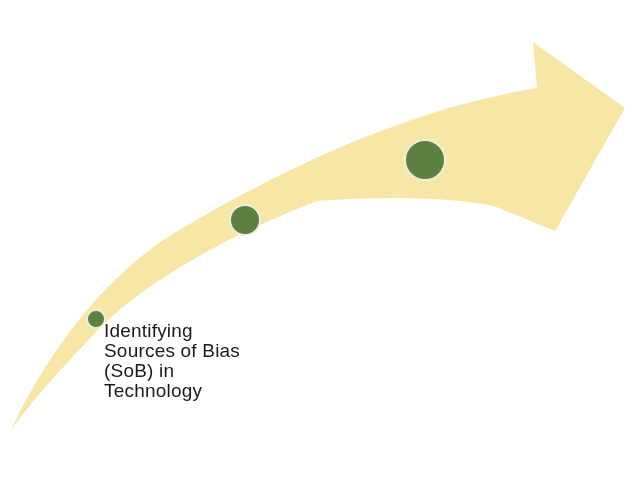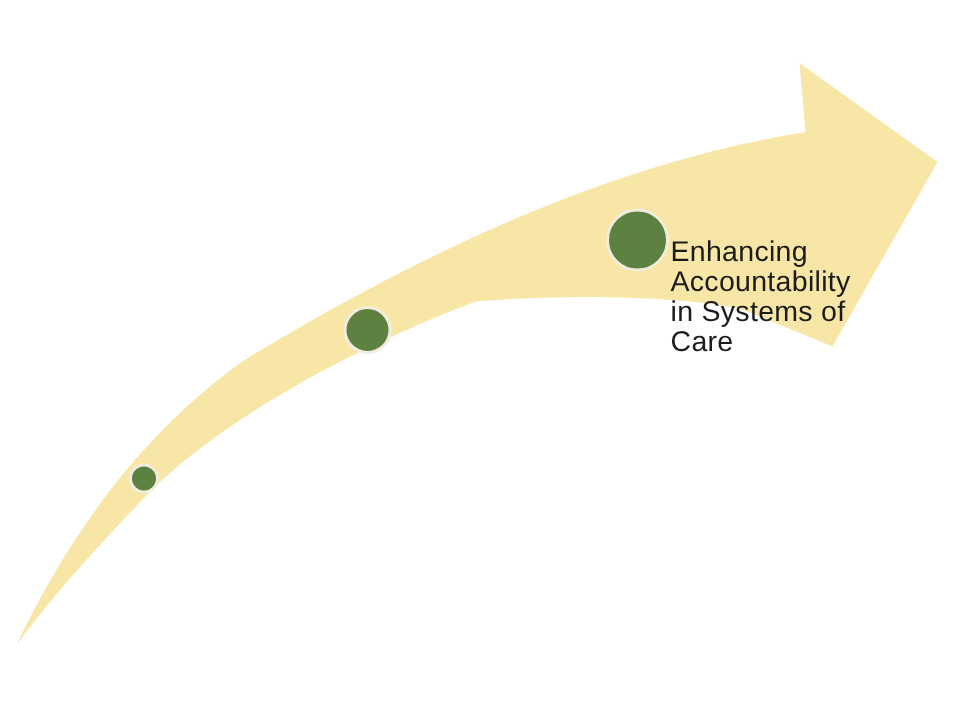--- a/index.html
+++ b/index.html
@@ -64,18 +64,18 @@
          C 450 197 380 196 317 201
          C 240 230 145 280 96 332
          C 58 372 33 400 11 430
          Z"></path>
   </svg>
 
   <div class="milestone-dot dot-1"></div>
   <div class="milestone-dot dot-2"></div>
   <div class="milestone-dot dot-3"></div>
 
-  <div class="step-label label-3">Enhancing
-Accountability
-in Systems of
-Care</div>
+  <div class="step-label label-1">Identifying
+Sources of Bias
+(SoB) in
+Technology</div>
 
 </div>
 
 </body></html>

